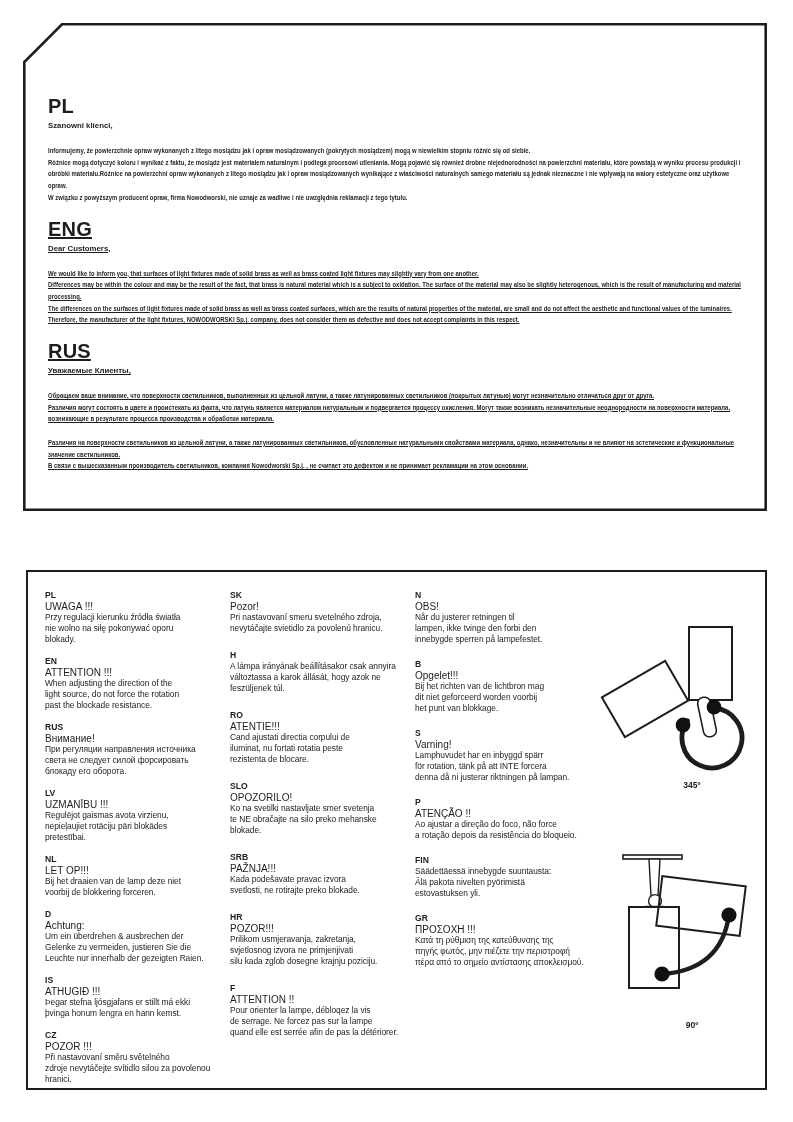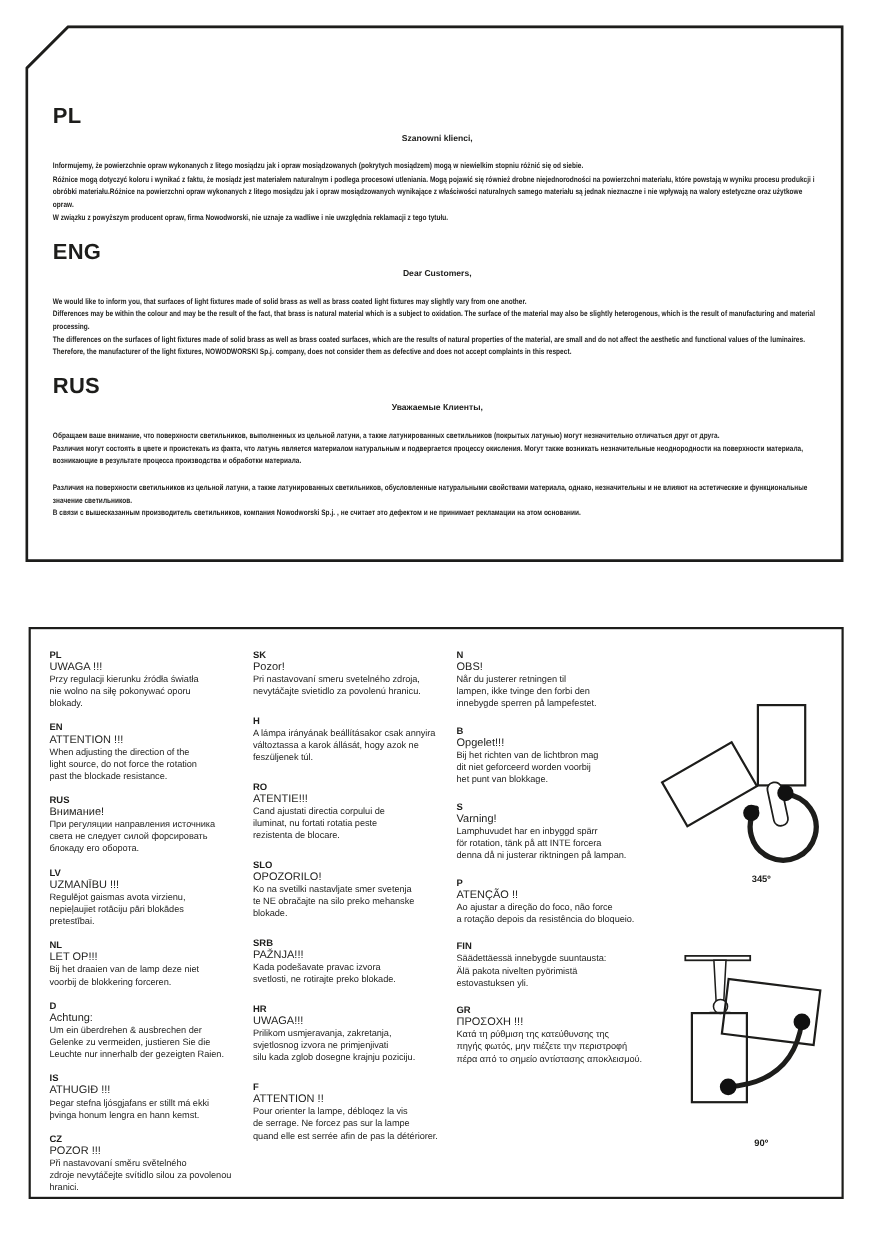--- a/index.html
+++ b/index.html
@@ -6,44 +6,44 @@
   body {
     width:793px; height:1122px; position:relative; background:#ffffff;
     font-family:"Liberation Sans","DejaVu Sans",sans-serif; color:#1d1d1b;
     overflow:hidden;
   }
 
   
   .notice-box { position:absolute; left:23px; top:23px; width:744px; height:488px; }
   .notice-outline { position:absolute; left:0; top:0; }
   .notice-content { position:absolute; left:25px; top:72px; right:20px; }
-  .lang-section + .lang-section { margin-top:14px; }
+  .lang-section + .lang-section { margin-top:14px;text-decoration:underline; }
   .section-heading { font-size:20px; line-height:22px; font-weight:700; margin:0; letter-spacing:0.2px; }
-  .salutation { font-size:7.8px; font-weight:700; margin:4px 0 14px 0; line-height:10px;text-align:center; }
+  .salutation { font-size:7.8px; font-weight:700; margin:4px 0 14px 0; line-height:10px; }
   .paras { width:122%; transform:scaleX(0.82); transform-origin:0 0; }
   .para { font-size:7.2px; font-weight:700; line-height:11.7px; letter-spacing:0.05px; }
   .para:empty { height:11.7px; }
 
   
   .warning-box { position:absolute; left:26px; top:570px; width:741px; height:520px;
                  border:2.5px solid #1d1d1b; box-sizing:border-box; }
   .warn-col { position:absolute; top:18px; }
   .col-1 { left:17px;  width:178px; }
   .col-2 { left:202px; width:183px; }
   .col-3 { left:387px; width:188px; }
   .warn-block { margin-bottom:11px; }
   .col-2 .warn-block { margin-bottom:16px; }
   .col-3 .warn-block { margin-bottom:14px; }
   .warn-code  { font-size:8.6px; font-weight:700; line-height:11px; }
   .warn-title { font-size:10px; line-height:11px; }
   .warn-title:empty { display:none; }
   .warn-body  { font-size:8.4px; line-height:11px; white-space:pre-line; letter-spacing:-0.05px; }
   .warn-block.rtl .warn-body { direction:rtl; text-align:right; width:158px; }
 
-  .diagram-area { position:absolute; left:0; top:14px; width:100%; height:100%; pointer-events:none; }
+  .diagram-area { position:absolute; left:0; top:0; width:100%; height:100%; pointer-events:none; }
   .diagram { position:absolute; }
   .diagram-1 { left:571px; top:28px; }
   .diagram-2 { left:572px; top:275px; }
   .diagram text { font-size:8.5px; font-weight:700; fill:#1d1d1b;
                   font-family:"Liberation Sans","DejaVu Sans",sans-serif; }
 </style>
 </head>
 <body>
 
 <div>
@@ -182,21 +182,21 @@
 blokade.</div>
         </div>
         <div class="warn-block">
           <div class="warn-code">SRB</div>
           <div class="warn-title">PAŽNJA!!!</div>
           <div class="warn-body">Kada podešavate pravac izvora
 svetlosti, ne rotirajte preko blokade.</div>
         </div>
         <div class="warn-block">
           <div class="warn-code">HR</div>
-          <div class="warn-title">UWAGA!!!</div>
+          <div class="warn-title">POZOR!!!</div>
           <div class="warn-body">Prilikom usmjeravanja, zakretanja,
 svjetlosnog izvora ne primjenjivati
 silu kada zglob dosegne krajnju poziciju.</div>
         </div>
         <div class="warn-block">
           <div class="warn-code">F</div>
           <div class="warn-title">ATTENTION !!</div>
           <div class="warn-body">Pour orienter la lampe, débloqez la vis
 de serrage. Ne forcez pas sur la lampe
 quand elle est serrée afin de pas la détériorer.</div>

